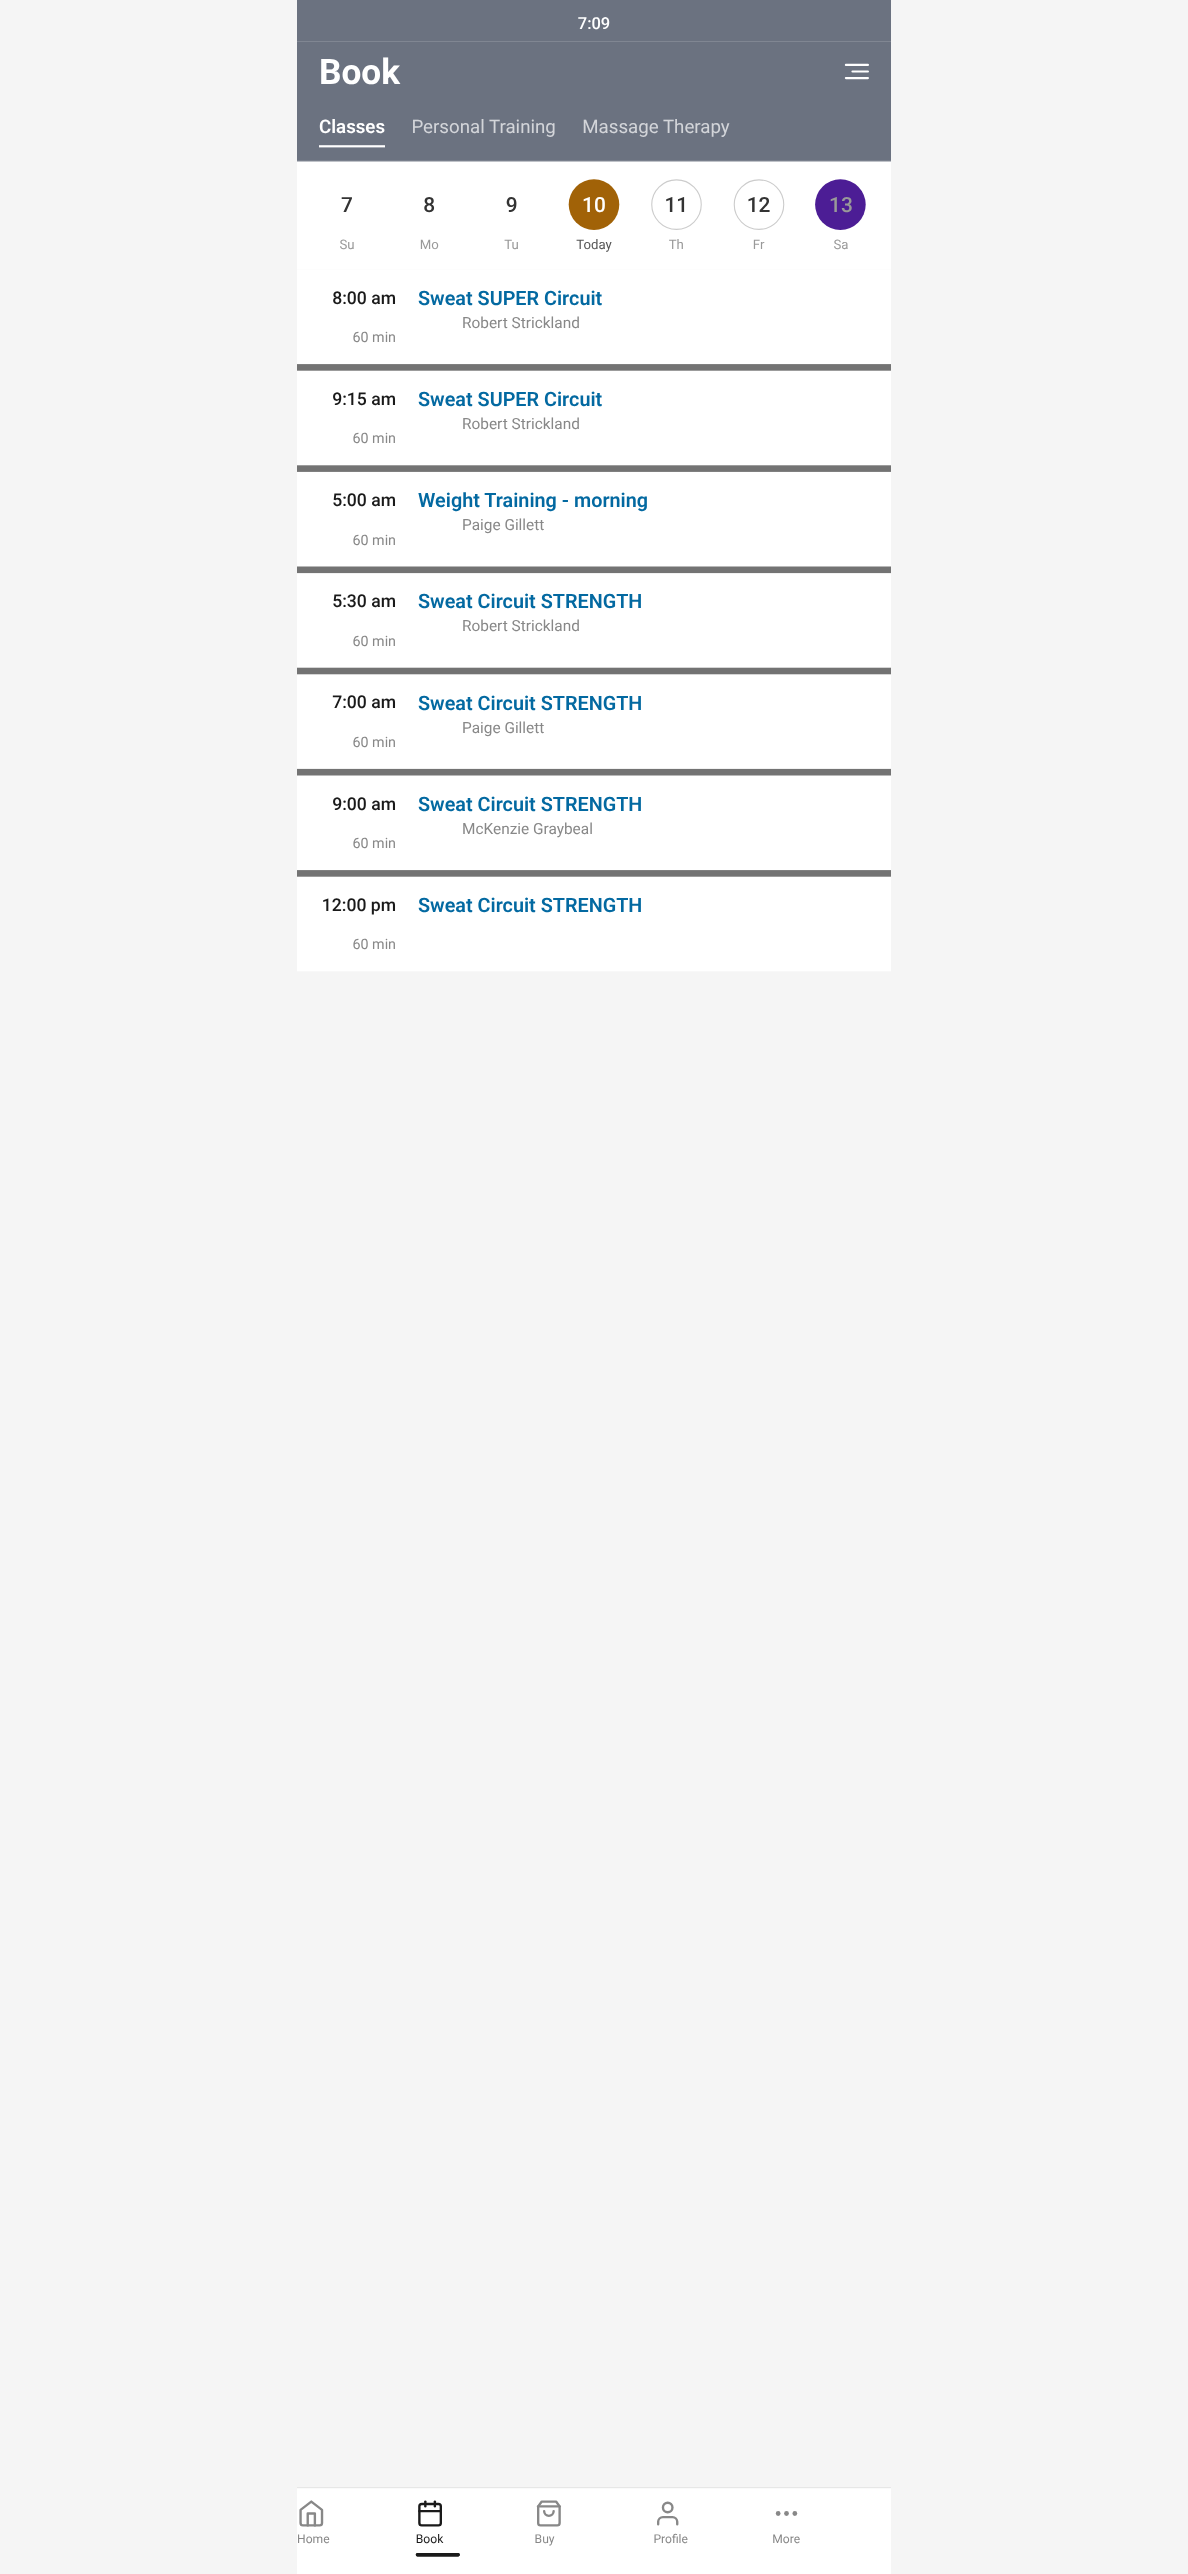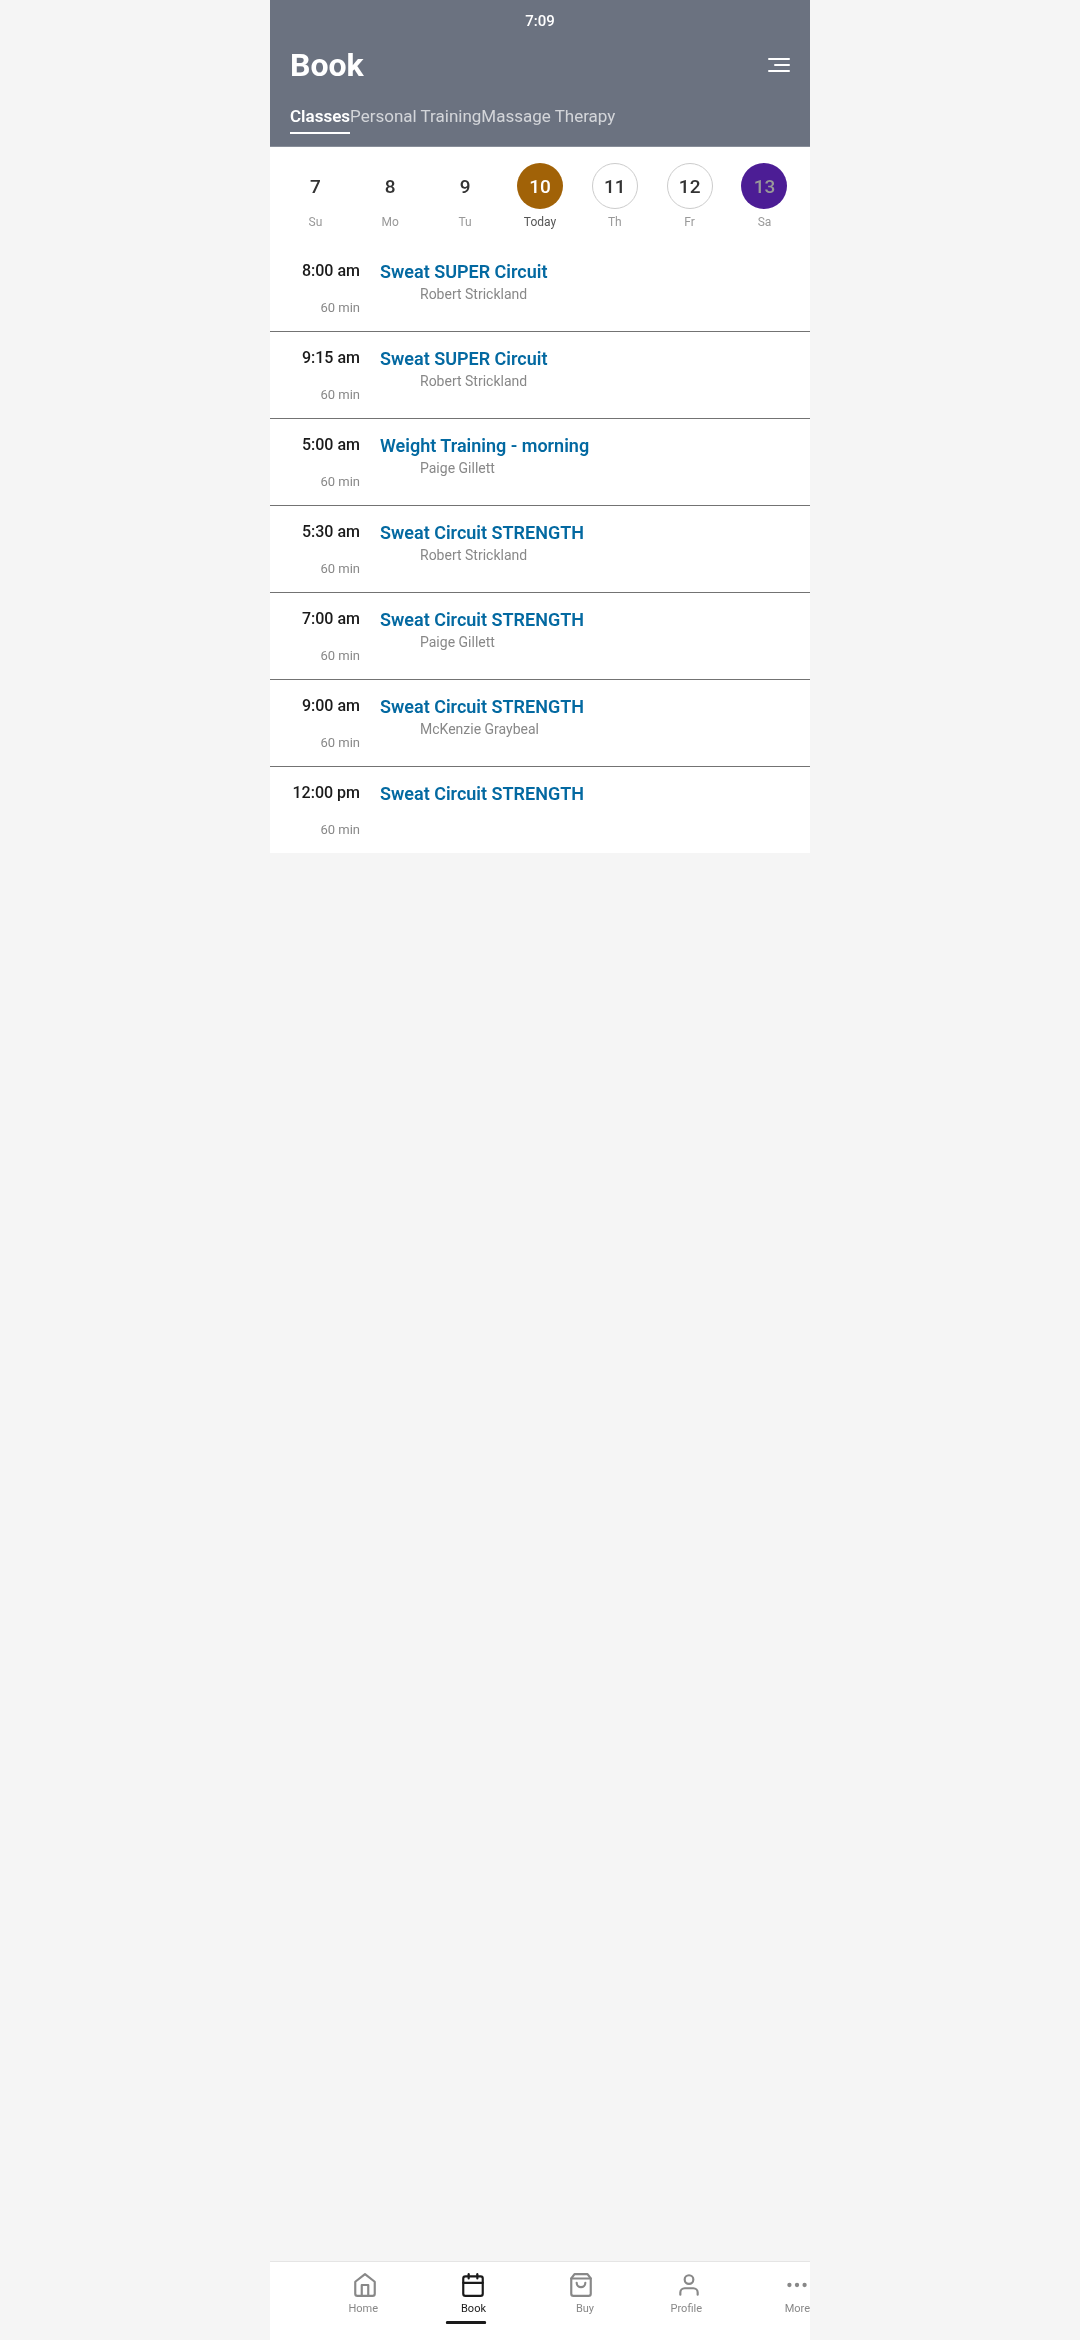--- a/index.html
+++ b/index.html
@@ -56,20 +56,21 @@
     }
 
     .filter-lines span:nth-child(1) { width: 22px; }
     .filter-lines span:nth-child(2) { width: 16px; }
     .filter-lines span:nth-child(3) { width: 22px; }
 
     .tab-bar {
       background: #6b7280;
       display: flex;
       padding: 0 20px 12px;
+      gap: 24px;
       border-bottom: 1px solid rgba(255,255,255,0.2);
     }
 
     .tab-item {
       color: rgba(255,255,255,0.7);
       font-size: 17px;
       font-weight: 400;
       padding: 6px 0;
       cursor: pointer;
       white-space: nowrap;
@@ -143,21 +144,21 @@
     }
 
     .classes-list {
       background: white;
     }
 
     .class-item {
       display: flex;
       align-items: flex-start;
       padding: 16px 20px;
-      border-bottom: 1px solid #737373;
+      border-bottom: 6px solid #737373;
       cursor: pointer;
     }
 
     .class-item:last-child {
       border-bottom: none;
     }
 
     .class-time {
       min-width: 90px;
       text-align: right;
@@ -203,21 +204,21 @@
       background: white;
       border-top: 1px solid #e5e5e5;
       display: flex;
       justify-content: space-around;
       padding: 10px 0 16px;
     }
 
     .nav-item {
       display: flex;
       flex-direction: column;
-      align-items: flex-end;
+      align-items: flex-start;
       gap: 4px;
       cursor: pointer;
       flex: 1;
     }
 
     .nav-label {
       font-size: 11px;
       color: #888;
     }
 

